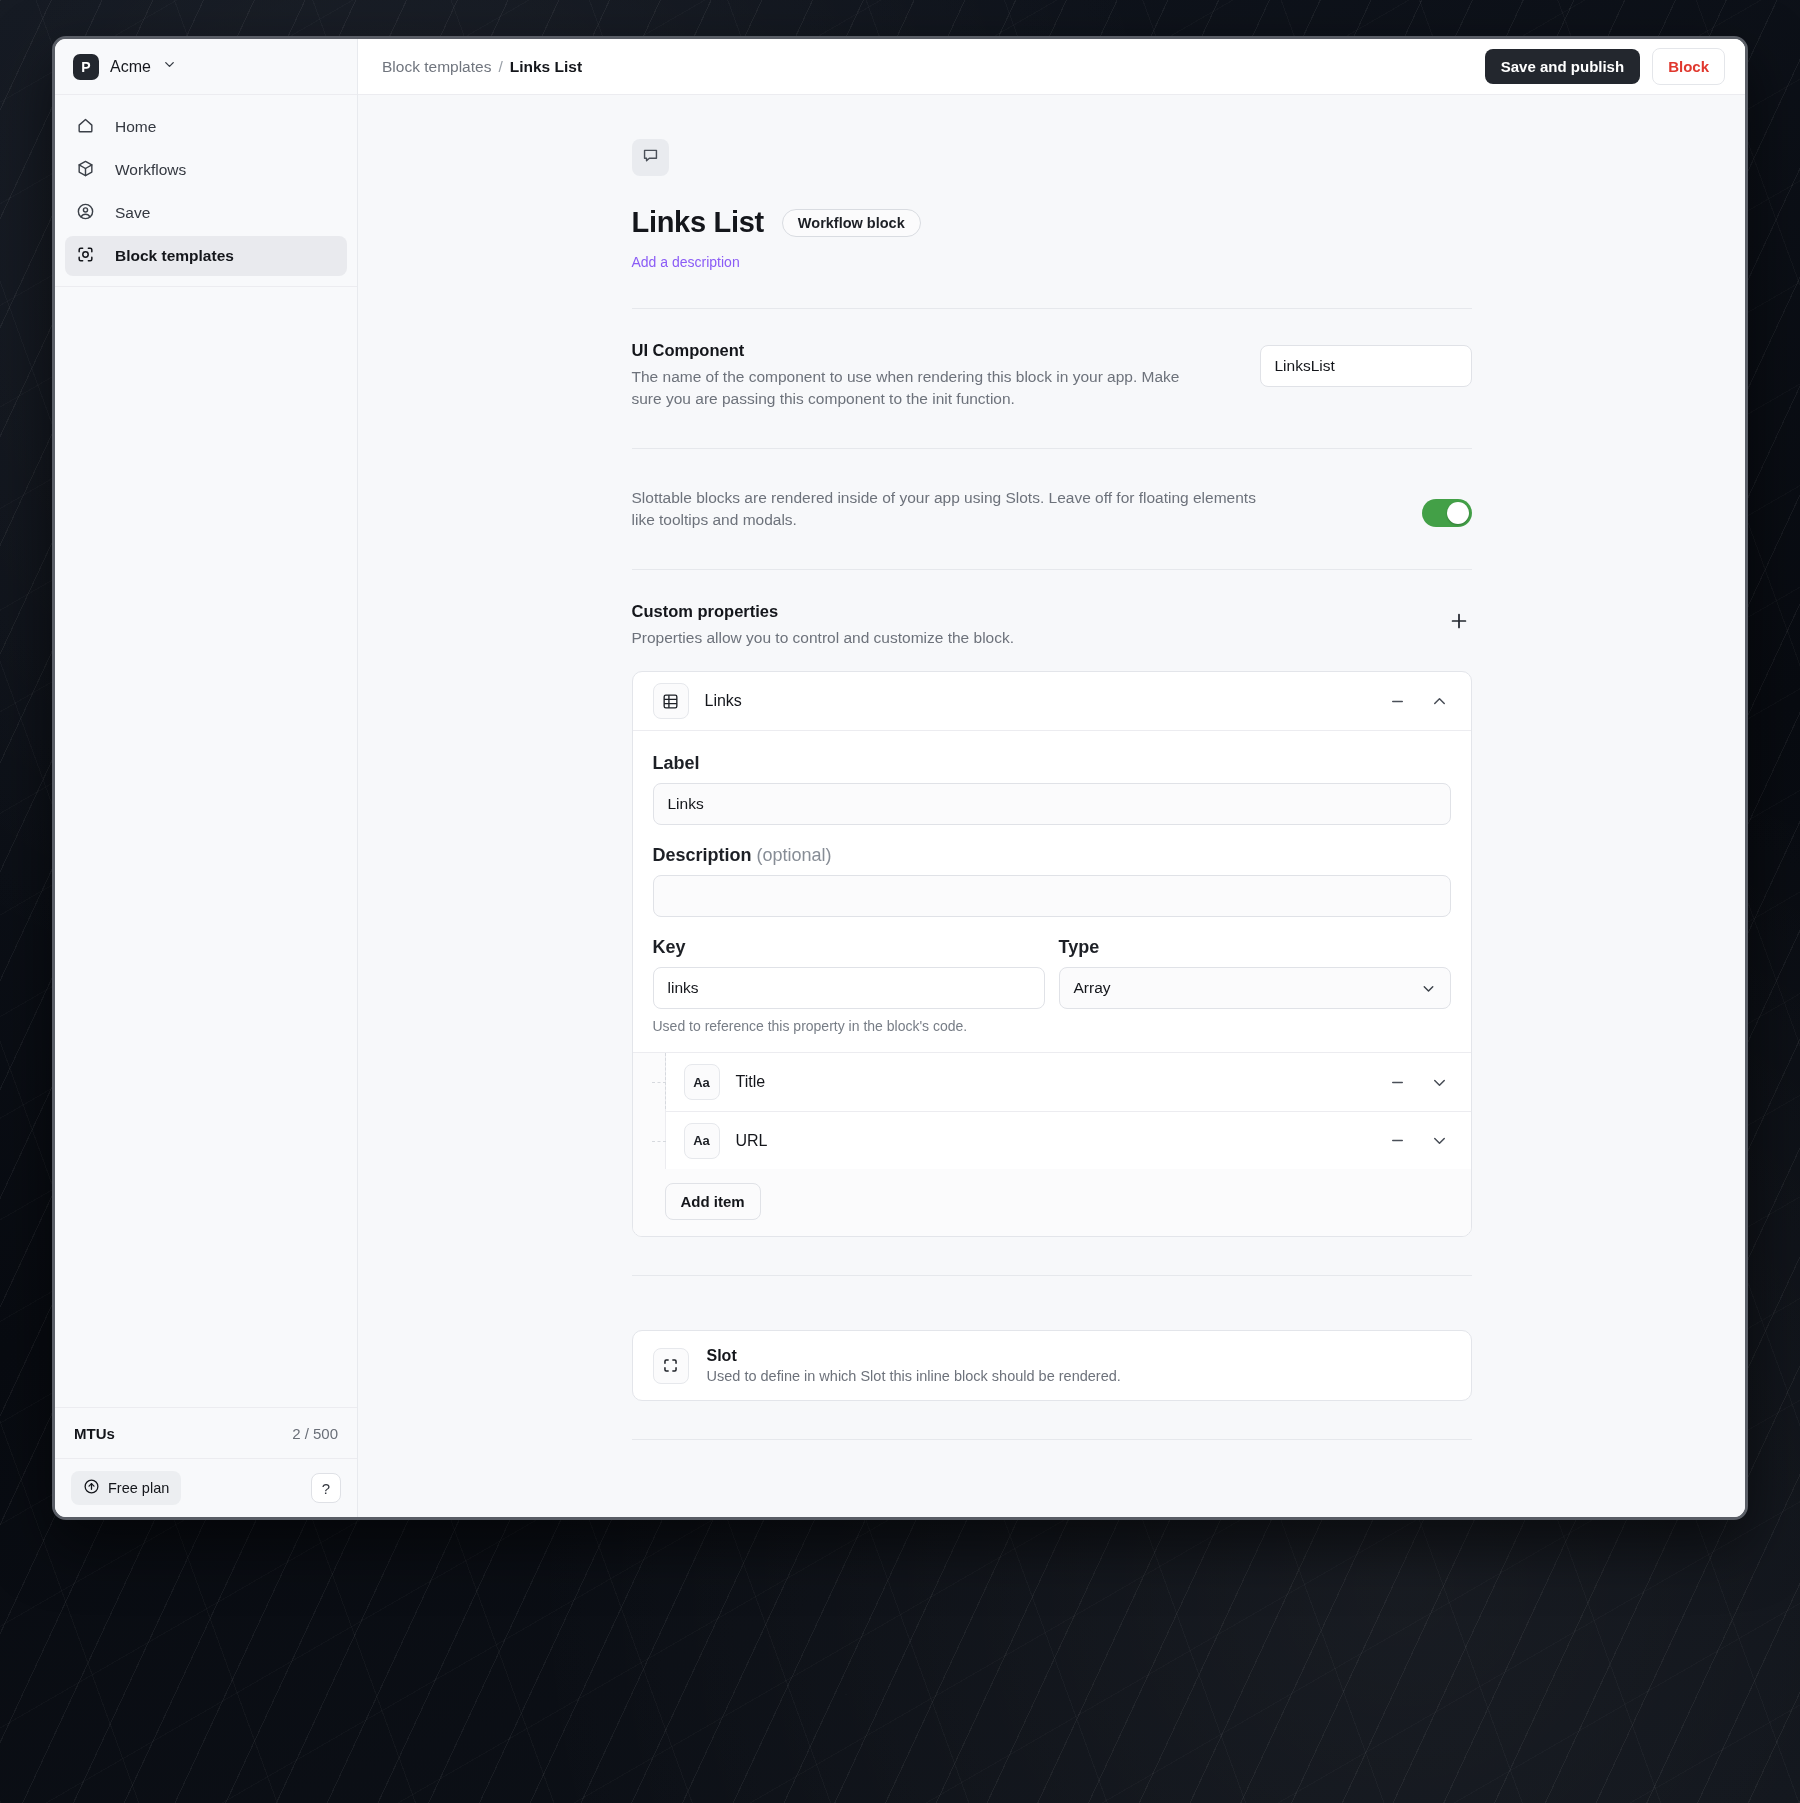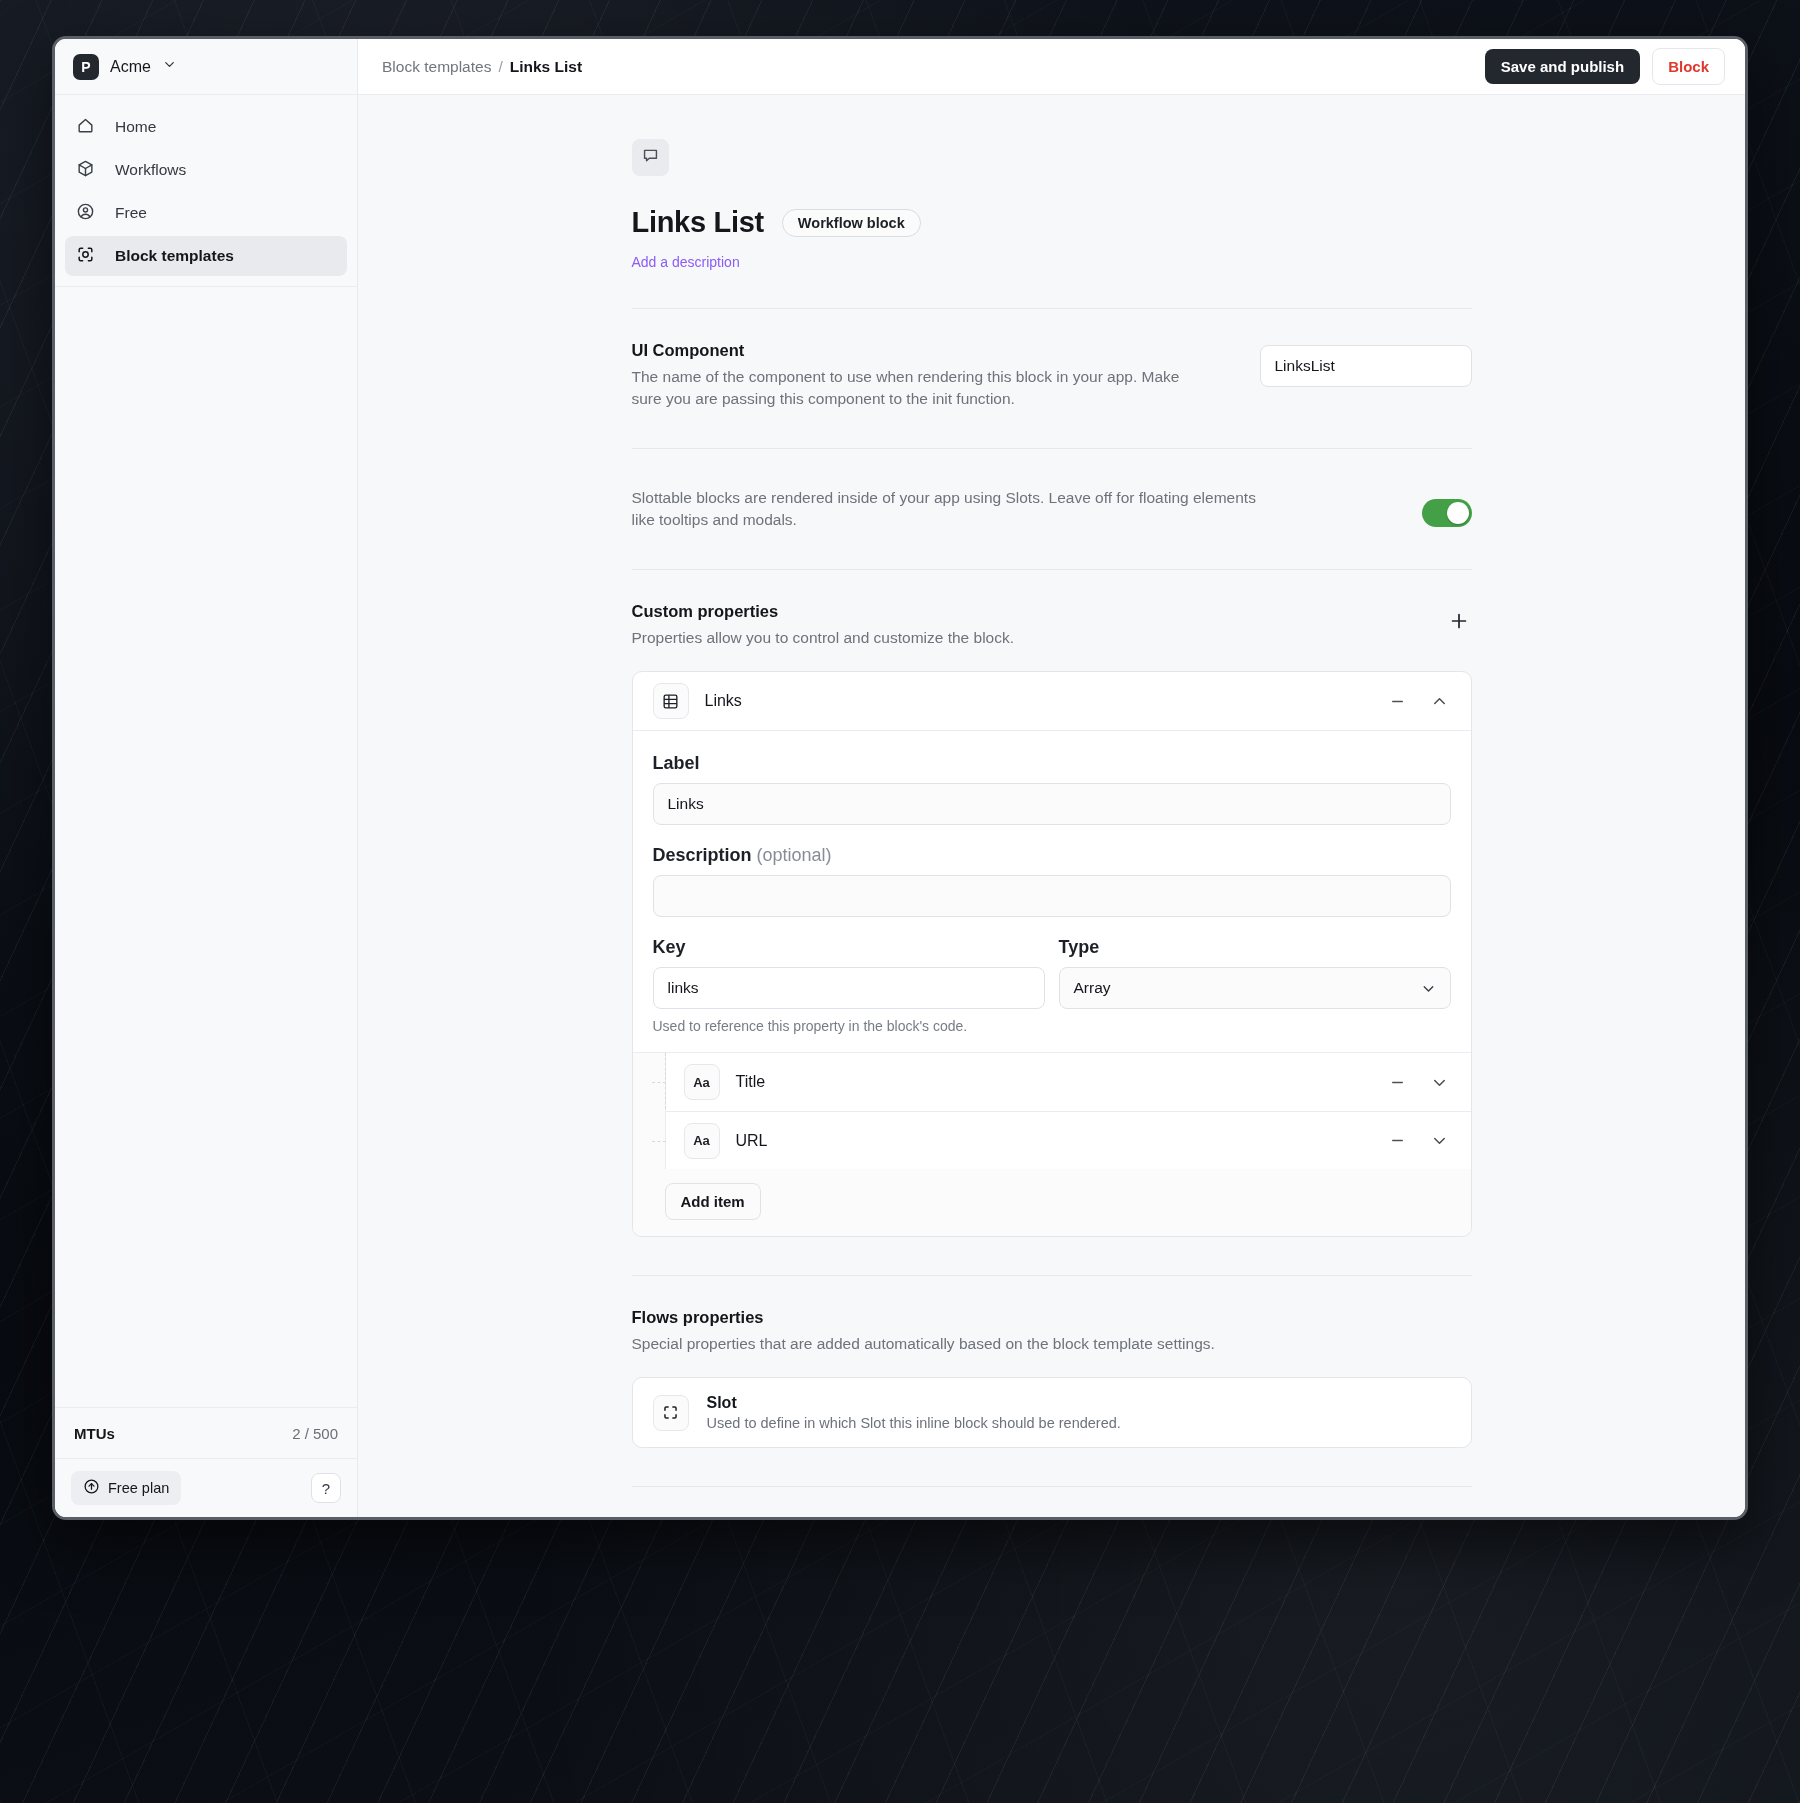--- a/index.html
+++ b/index.html
@@ -397,21 +397,21 @@
         <span>Workflows</span>
       </div>
       <div class="nav-item">
         <span>
           <svg width="19" height="19" viewBox="0 0 24 24" fill="none" stroke="#3b4048" stroke-width="1.8" stroke-linecap="round" stroke-linejoin="round">
               <circle cx="12" cy="12" r="9"></circle>
               <circle cx="12" cy="10" r="2.6"></circle>
               <path d="M6.5 19a6 6 0 0 1 11 0"></path>
             </svg>
         </span>
-        <span>Free</span>
+        <span>Save</span>
       </div>
       <div class="nav-item active">
         <span>
           <svg width="19" height="19" viewBox="0 0 24 24" fill="none" stroke="#14161b" stroke-width="1.9" stroke-linecap="round">
               <circle cx="12" cy="12" r="3.4"></circle>
               <path d="M4 8.5V6a2 2 0 0 1 2-2h2.4"></path>
               <path d="M20 8.5V6a2 2 0 0 0-2-2h-2.4"></path>
               <path d="M4 15.5V18a2 2 0 0 0 2 2h2.4"></path>
               <path d="M20 15.5V18a2 2 0 0 1-2 2h-2.4"></path>
             </svg>
@@ -606,24 +606,20 @@
                   <button class="btn-ghost">Add item</button>
                 </div>
               </div>
             </div>
           </div>
         </section>
 
         <div class="hr"></div>
 
         <section class="section">
-          <div class="sec-head-text" style="padding-right:0">
-            <div class="sec-title">Flows properties</div>
-            <div class="sec-sub">Special properties that are added automatically based on the block template settings.</div>
-          </div>
           <div class="flow-card">
             <div class="prop-icon">
               <svg width="19" height="19" viewBox="0 0 24 24" fill="none" stroke="#1d2026" stroke-width="1.9" stroke-linecap="round" stroke-linejoin="round">
                   <path d="M5 9V6.5A1.5 1.5 0 0 1 6.5 5H9"></path>
                   <path d="M19 9V6.5A1.5 1.5 0 0 0 17.5 5H15"></path>
                   <path d="M5 15v2.5A1.5 1.5 0 0 0 6.5 19H9"></path>
                   <path d="M19 15v2.5A1.5 1.5 0 0 1 17.5 19H15"></path>
                 </svg>
             </div>
             <div>

